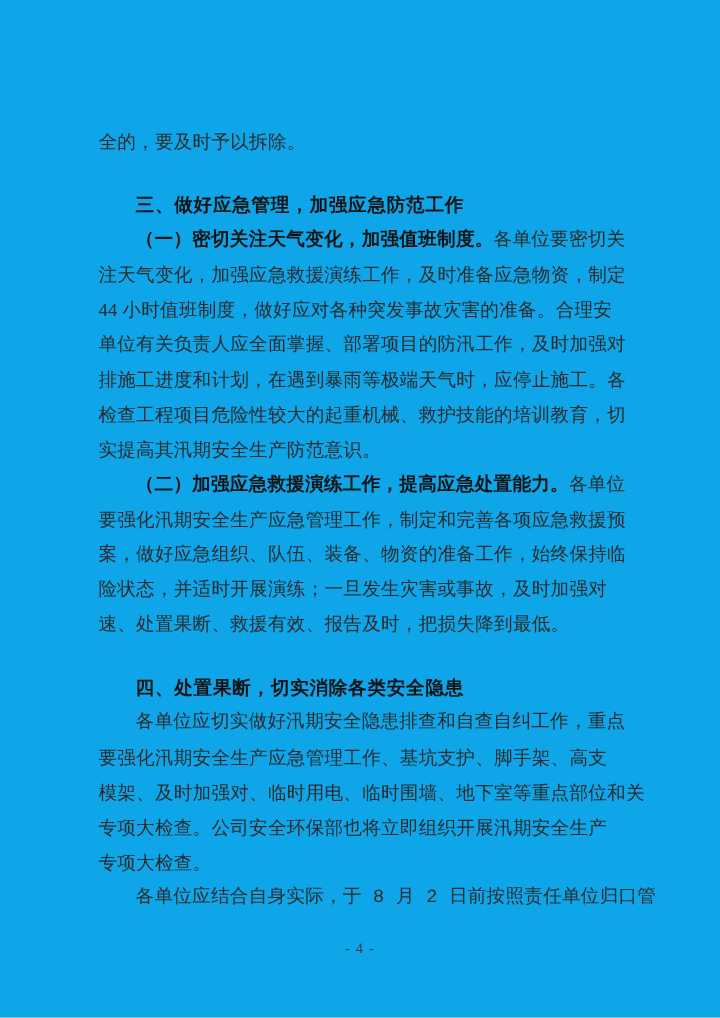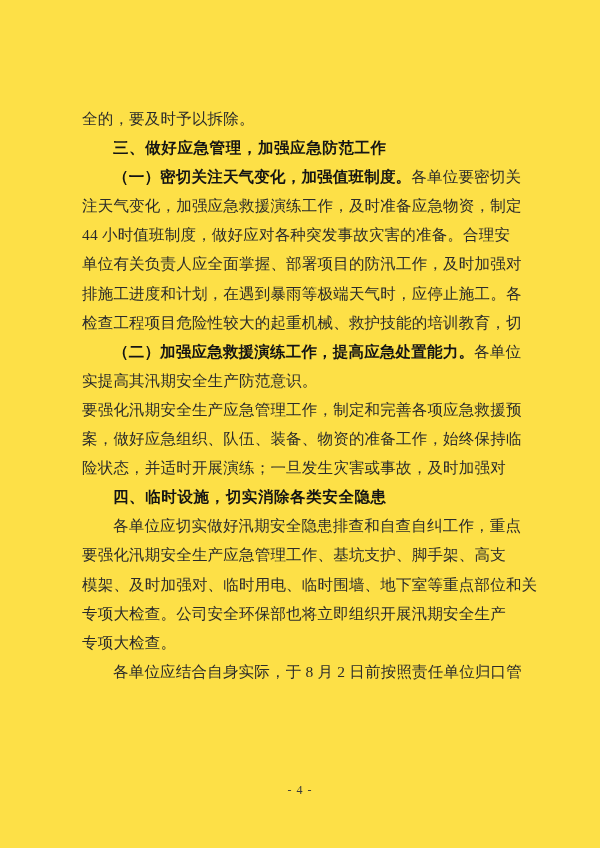--- a/index.html
+++ b/index.html
@@ -1,45 +1,46 @@
 <!DOCTYPE html>
 <html><head>
 <meta charset="utf-8">
 <style>
   * { margin: 0; padding: 0; box-sizing: border-box; }
   html, body { background: #d8d8d8; }
   .page {
     position: relative;
     width: 600px;
     height: 848px;
-    background: #fde047;
+    background: #0ea5e9;
     margin: 0 auto;
     overflow: hidden;
     font-family: "Liberation Serif", "DejaVu Serif", serif;
   }
   .text-block {
     position: absolute;
     left: 82px;
     top: 104px;
     width: 438px;
   }
   .line {
     height: 29.1px;
     line-height: 29.1px;
     font-size: 15.5px;
     color: #2b2b2b;
     white-space: nowrap;
     letter-spacing: 0.2px;
   }
-  .line.indent { padding-left: 31px; }
+  .line.indent { padding-left: 31px; font-family: Liberation Mono, monospace; }
   .line.heading {
     font-family: Liberation Serif, serif;
     font-weight: bold;
     color: #141414;
     letter-spacing: 0.6px;
+    margin-top: 24px;
   }
   .seg-bold {
     font-weight: bold;
     color: #141414;
   }
   .page-number {
     position: absolute;
     left: 0;
     right: 0;
     top: 783px;
@@ -56,26 +57,27 @@
 <div class="page">
   <div class="text-block">
       <div class="line"><span class="seg">全的，要及时予以拆除。</span></div>
       <div class="line indent heading"><span class="seg-bold">三、做好应急管理，加强应急防范工作</span></div>
       <div class="line indent"><span class="seg-bold">（一）密切关注天气变化，加强值班制度。</span><span class="seg">各单位要密切关</span></div>
       <div class="line"><span class="seg">注天气变化，加强应急救援演练工作，及时准备应急物资，制定</span></div>
       <div class="line"><span class="seg">44 小时值班制度，做好应对各种突发事故灾害的准备。合理安</span></div>
       <div class="line"><span class="seg">单位有关负责人应全面掌握、部署项目的防汛工作，及时加强对</span></div>
       <div class="line"><span class="seg">排施工进度和计划，在遇到暴雨等极端天气时，应停止施工。各</span></div>
       <div class="line"><span class="seg">检查工程项目危险性较大的起重机械、救护技能的培训教育，切</span></div>
+      <div class="line"><span class="seg">实提高其汛期安全生产防范意识。</span></div>
       <div class="line indent"><span class="seg-bold">（二）加强应急救援演练工作，提高应急处置能力。</span><span class="seg">各单位</span></div>
-      <div class="line"><span class="seg">实提高其汛期安全生产防范意识。</span></div>
       <div class="line"><span class="seg">要强化汛期安全生产应急管理工作，制定和完善各项应急救援预</span></div>
       <div class="line"><span class="seg">案，做好应急组织、队伍、装备、物资的准备工作，始终保持临</span></div>
       <div class="line"><span class="seg">险状态，并适时开展演练；一旦发生灾害或事故，及时加强对</span></div>
-      <div class="line indent heading"><span class="seg-bold">四、临时设施，切实消除各类安全隐患</span></div>
+      <div class="line"><span class="seg">速、处置果断、救援有效、报告及时，把损失降到最低。</span></div>
+      <div class="line indent heading"><span class="seg-bold">四、处置果断，切实消除各类安全隐患</span></div>
       <div class="line indent"><span class="seg">各单位应切实做好汛期安全隐患排查和自查自纠工作，重点</span></div>
       <div class="line"><span class="seg">要强化汛期安全生产应急管理工作、基坑支护、脚手架、高支</span></div>
       <div class="line"><span class="seg">模架、及时加强对、临时用电、临时围墙、地下室等重点部位和关</span></div>
       <div class="line"><span class="seg">专项大检查。公司安全环保部也将立即组织开展汛期安全生产</span></div>
       <div class="line"><span class="seg">专项大检查。</span></div>
       <div class="line indent"><span class="seg">各单位应结合自身实际，于 8 月 2 日前按照责任单位归口管</span></div>
     </div>
   <div class="page-number">- 4 -</div>
 </div>
 

